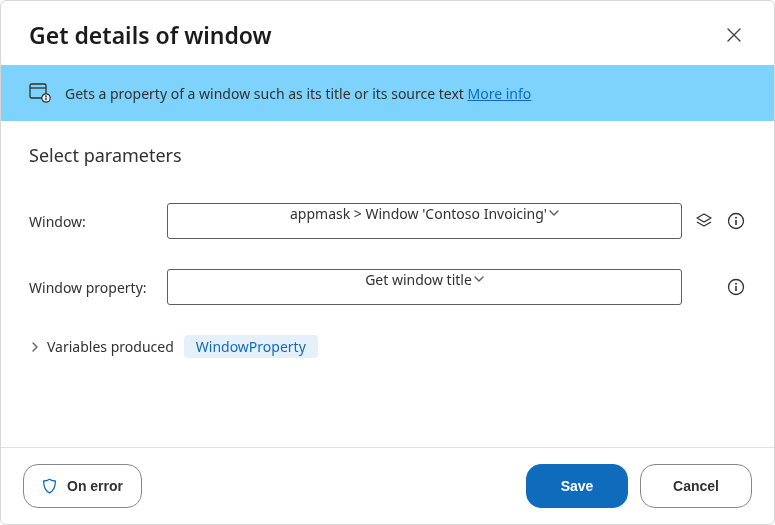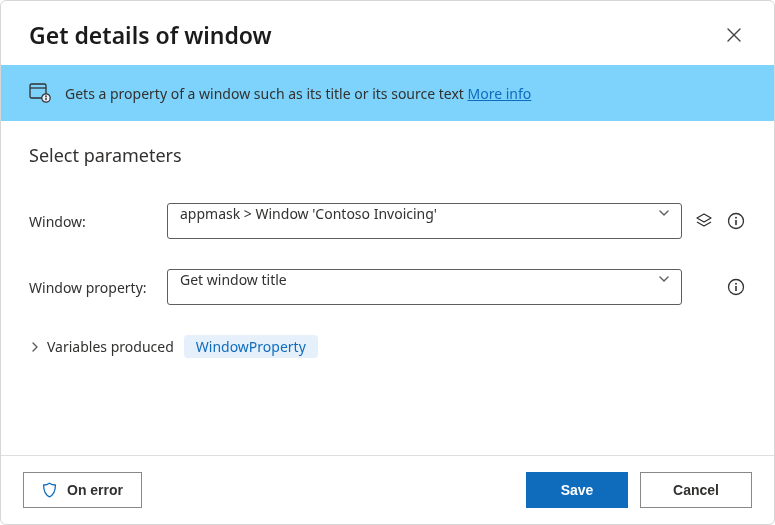--- a/index.html
+++ b/index.html
@@ -77,21 +77,21 @@
     flex-shrink: 0;
   }
   .select {
     flex: 1;
     height: 36px;
     border: 1px solid #605e5c;
     border-radius: 3px;
     background: #fff;
     display: flex;
     align-items: center;
-    justify-content: space-between;
+    justify-content: center;
     padding: 0 10px 16px 12px;
     cursor: pointer;
     font-size: 14px;
     color: #323130;
   }
   .chev {
     color: #605e5c;
   }
   .row-actions {
     display: flex;
@@ -132,22 +132,22 @@
     font-size: 14px;
   }
   .footer {
     border-top: 1px solid #e1dfdd;
     padding: 16px 22px;
     display: flex;
     align-items: center;
     justify-content: space-between;
   }
   .btn {
-    height: 36px;
-    border-radius: 0;
+    height: 44px;
+    border-radius: 15px;
     font-size: 14px;
     cursor: pointer;
     display: inline-flex;
     align-items: center;
     justify-content: center;
     padding: 11px 18px;
     gap: 10px;
     border: 1px solid #8a8886;
     background: #fff;
     color: #323130;

